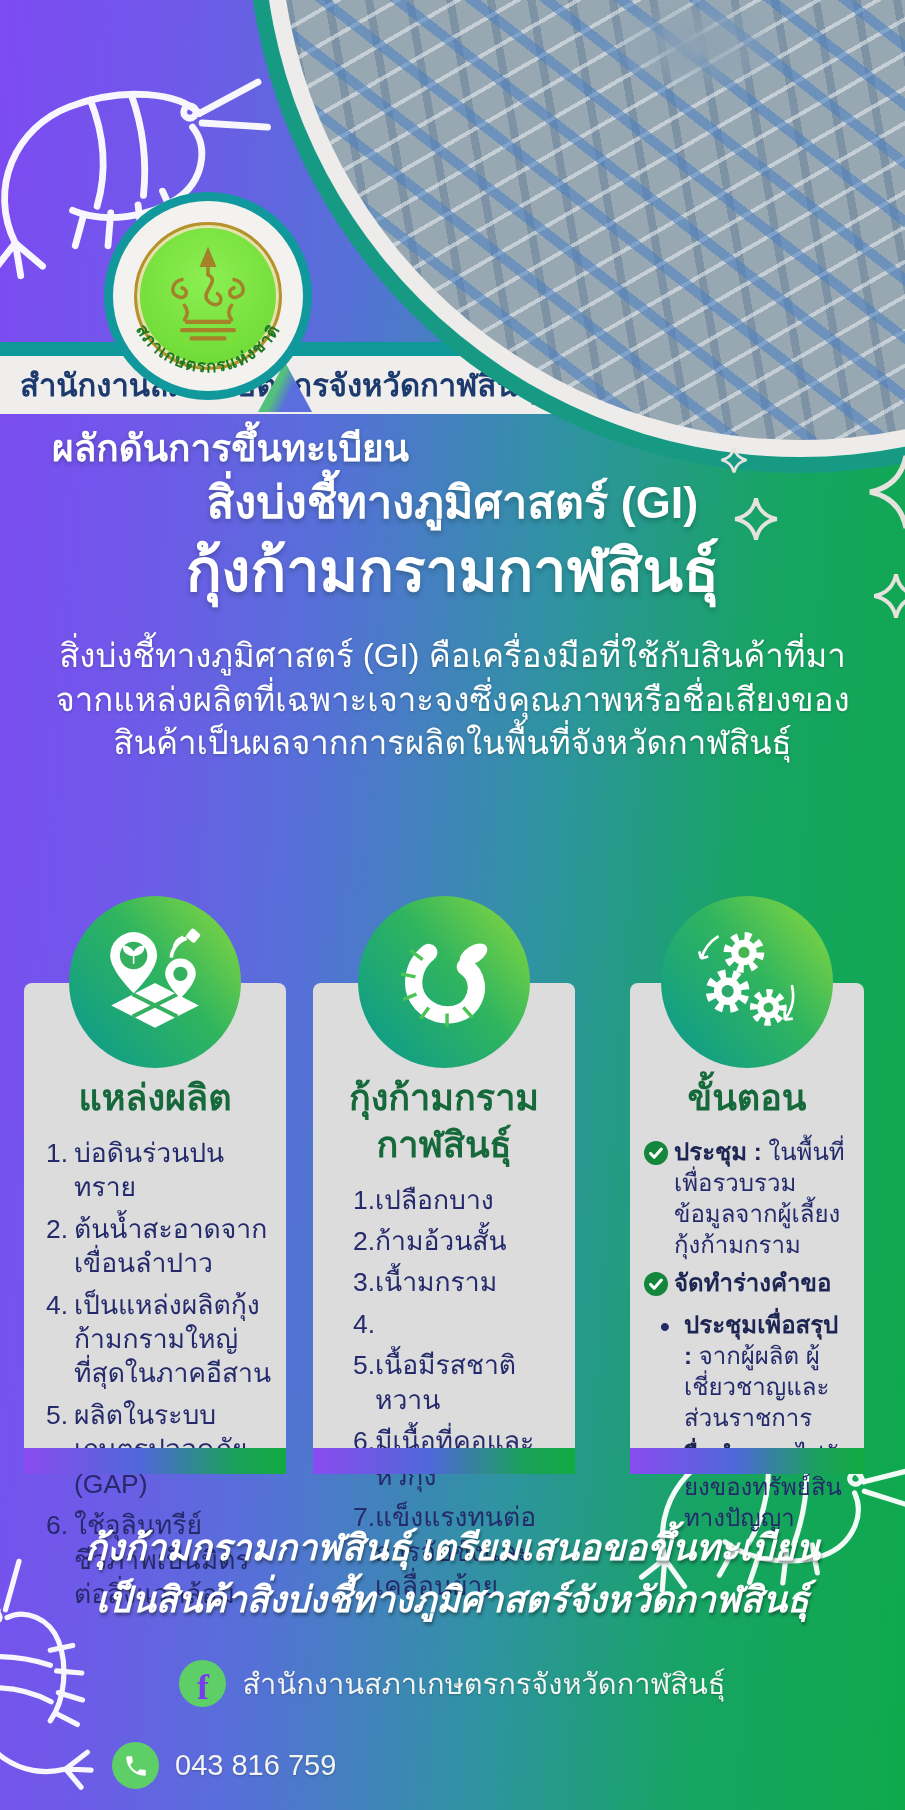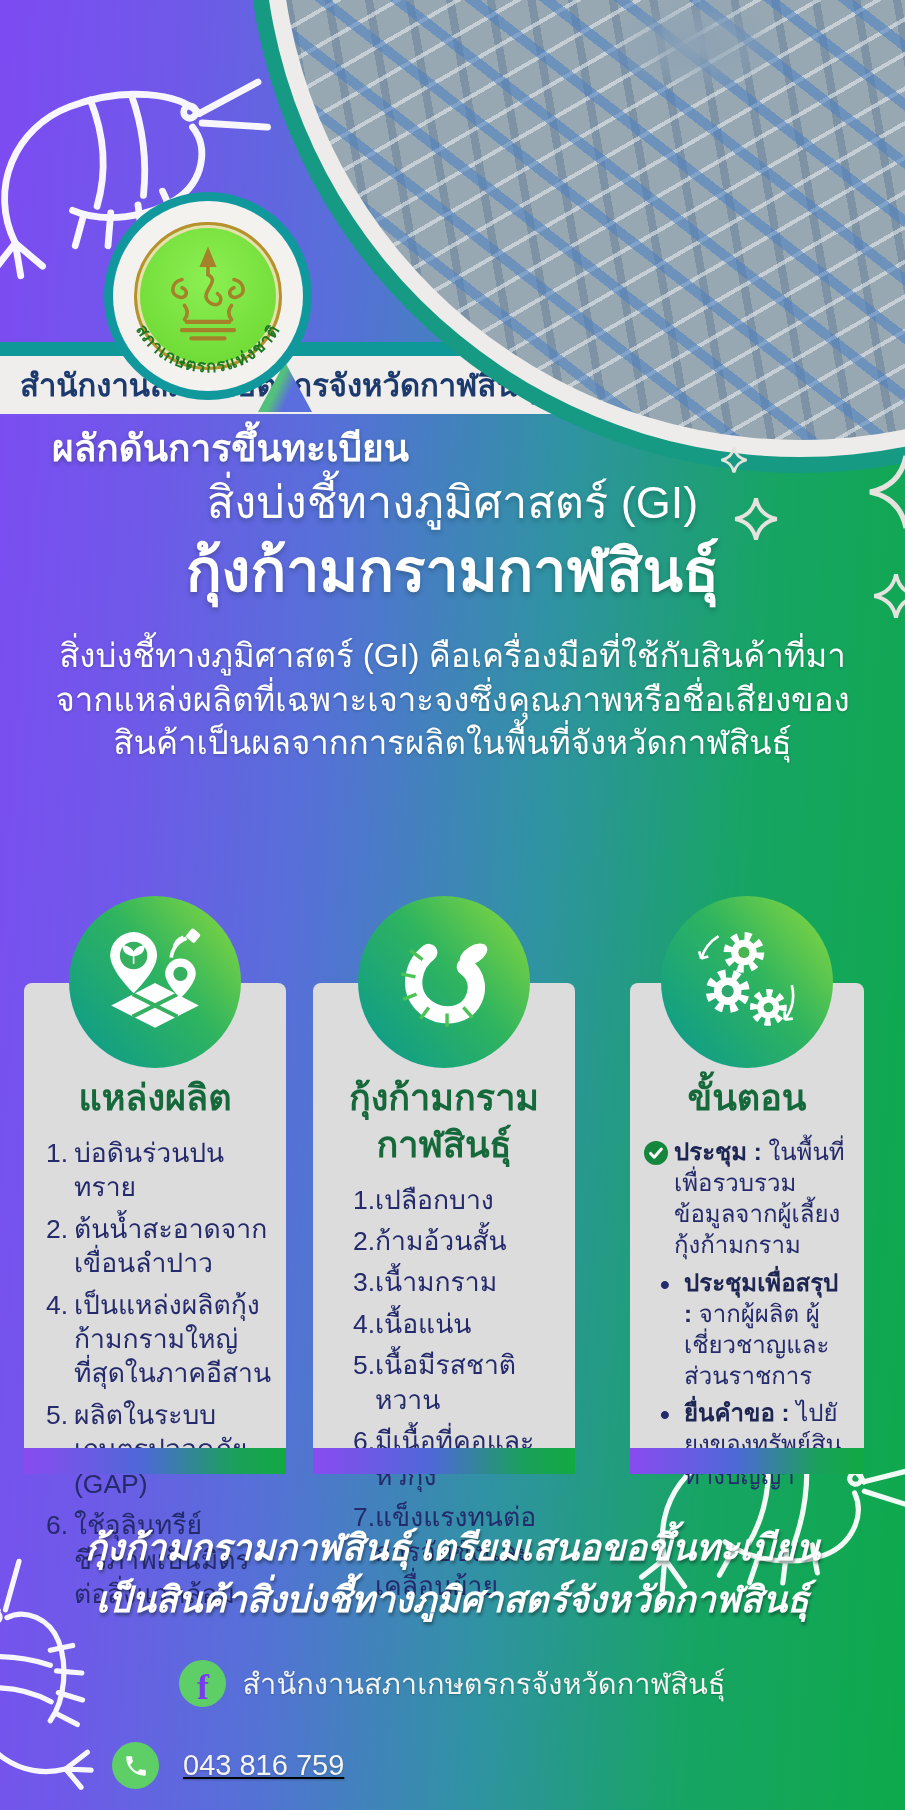--- a/index.html
+++ b/index.html
@@ -36,21 +36,21 @@
     clip-path:polygon(0 0,96% 0,100% 100%,0 100%); z-index:2;}
   .banner{position:absolute; left:0; top:356px; width:100%; height:58px; background:#efeeec; z-index:2;
     display:flex; align-items:center;}
   .banner-text{font-size:31px; font-weight:bold; color:#1c3a6e; padding-left:20px; white-space:nowrap;}
   .tri{position:absolute; left:258px; top:362px; width:54px; height:50px; z-index:2;
     background:linear-gradient(115deg,#54c07d 40%,#5a6ede 60%); clip-path:polygon(50% 0,0 100%,100% 100%);}
   
   .kicker{position:absolute; left:52px; top:418px; z-index:5; color:#fff; font-size:37px; font-weight:bold;
     text-shadow:0 2px 4px rgba(10,40,40,.35);}
   .title1{position:absolute; left:0; top:474px; width:100%; text-align:center; z-index:5; color:#fff;
-    font-size:45px; font-weight:normal; line-height:1.3; text-shadow:0 3px 5px rgba(10,40,40,.3);}
+    font-size:45px; font-weight:bold; line-height:1.3; text-shadow:0 3px 5px rgba(10,40,40,.3);}
   .title2{position:absolute; left:0; top:532px; width:100%; text-align:center; z-index:5; color:#fff;
     font-size:59px; font-weight:bold; line-height:1.35; text-shadow:0 3px 5px rgba(10,40,40,.3);}
   .intro{position:absolute; left:0; top:634px; width:100%; text-align:center; z-index:5; color:#fff;
     font-size:33px; line-height:1.32; text-shadow:0 1px 3px rgba(10,40,40,.3);}
   
   .spark{position:absolute; z-index:4;}
   .deco{position:absolute; z-index:1; opacity:.95;}
   .deco svg{overflow:visible;}
   
   .col{position:absolute; top:896px; width:262px; z-index:5;}
@@ -83,21 +83,21 @@
   
   .fb-row{position:absolute; left:0; top:1660px; width:100%; z-index:5; display:flex; gap:16px;
     align-items:center; justify-content:center;}
   .icon-circle{width:47px; height:47px; border-radius:50%; background:#5ecf66; flex:0 0 47px;
     display:flex; align-items:center; justify-content:center;}
   .fb-f{color:#7a3bf0; font-size:36px; font-weight:bold; line-height:1; margin-top:6px;
     font-family:"Liberation Serif", serif;}
   .footer-text{color:#f4f4f2; font-size:29px; text-shadow:0 1px 2px rgba(15,35,35,.3);}
   .contact-row{position:absolute; left:0; top:1742px; width:100%; z-index:5; display:flex;
     align-items:center; padding-left:112px; gap:96px;}
-  .contact{display:flex; align-items:center; gap:24px;text-decoration:underline;}
+  .contact{display:flex; align-items:center; gap:16px;}
 </style>
 </head>
 <body>
 
 <div class="poster">
 
   <div class="deco" style="left:-12px; top:48px; width:300px; height:240px;">
     <svg viewBox="0 0 220 170" width="300" height="240" fill="none" stroke="#ffffff" stroke-width="5" stroke-linecap="round" stroke-linejoin="round">
       <path d="M20,140 C0,100 20,55 60,40 C100,25 140,30 155,45"></path>
       <path d="M155,45 L198,22 M157,52 L205,55"></path>
@@ -250,21 +250,20 @@
         <div class="li">
             <span class="n" style="flex-basis:30px;width:30px;">2.</span>
             <span class="t">ก้ามอ้วนสั้น</span>
           </div>
         <div class="li">
             <span class="n" style="flex-basis:30px;width:30px;">3.</span>
             <span class="t">เนื้ามกราม</span>
           </div>
         <div class="li">
             <span class="n" style="flex-basis:30px;width:30px;">4.</span>
-            <span class="t">เนื้อแน่น</span>
           </div>
         <div class="li">
             <span class="n" style="flex-basis:30px;width:30px;">5.</span>
             <span class="t">เนื้อมีรสชาติหวาน</span>
           </div>
         <div class="li">
             <span class="n" style="flex-basis:30px;width:30px;">6.</span>
             <span class="t">มีเนื้อที่คอและหัวกุ้ง</span>
           </div>
         <div class="li">
@@ -303,20 +302,29 @@
       <div class="steps">
         <div class="step">
           <span class="sicon">
             <svg viewBox="0 0 16 16" width="24" height="24">
                 <circle cx="8" cy="8" r="8" fill="#15873c"></circle>
                 <path d="M4.4,8.3 l2.4,2.5 4.8,-5.4" stroke="#fff" stroke-width="2" fill="none" stroke-linecap="round" stroke-linejoin="round"></path>
               </svg>
           </span>
           <span class="stext"><b>ประชุม :</b><span> ในพื้นที่เพื่อ​รวบรวมข้อมูลจากผู้​เลี้ยงกุ้งก้ามกราม</span></span>
         </div>
+        <div class="step">
+          <span class="sicon">
+            <svg viewBox="0 0 16 16" width="24" height="24">
+                <circle cx="8" cy="8" r="8" fill="#15873c"></circle>
+                <path d="M4.4,8.3 l2.4,2.5 4.8,-5.4" stroke="#fff" stroke-width="2" fill="none" stroke-linecap="round" stroke-linejoin="round"></path>
+              </svg>
+          </span>
+          <span class="stext"><b>จัดทำร่างคำขอ</b><span></span></span>
+        </div>
         <div class="step sub">
           <span class="sicon"></span>
           <span class="stext"><b>ประชุมเพื่อสรุป :</b><span> จาก​ผู้ผลิต ผู้เชี่ยวชาญ​และส่วนราชการ</span></span>
         </div>
         <div class="step sub">
           <span class="sicon"></span>
           <span class="stext"><b>ยื่นคำขอ :</b><span> ไปยัยงของ​ทรัพย์สินทางปัญญา</span></span>
         </div>
       </div>
       <div class="bar"></div>

